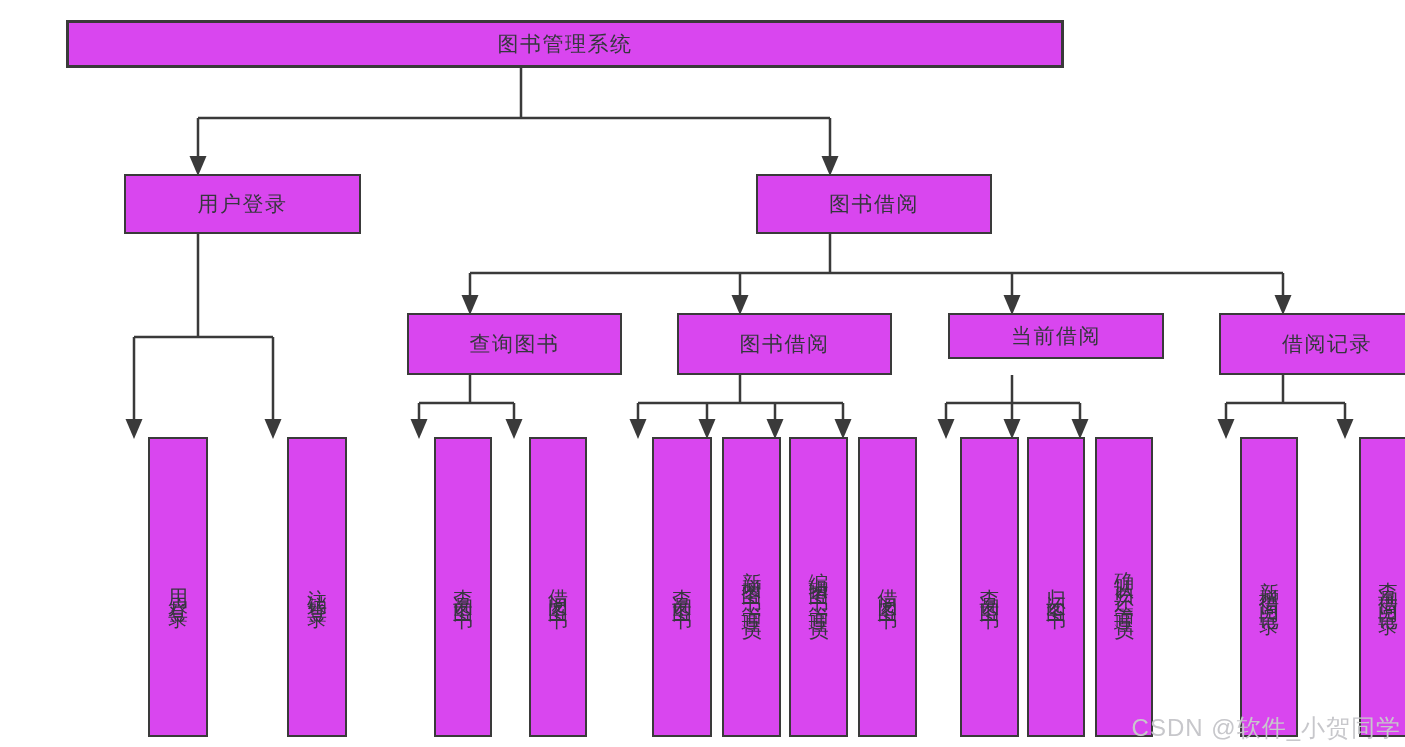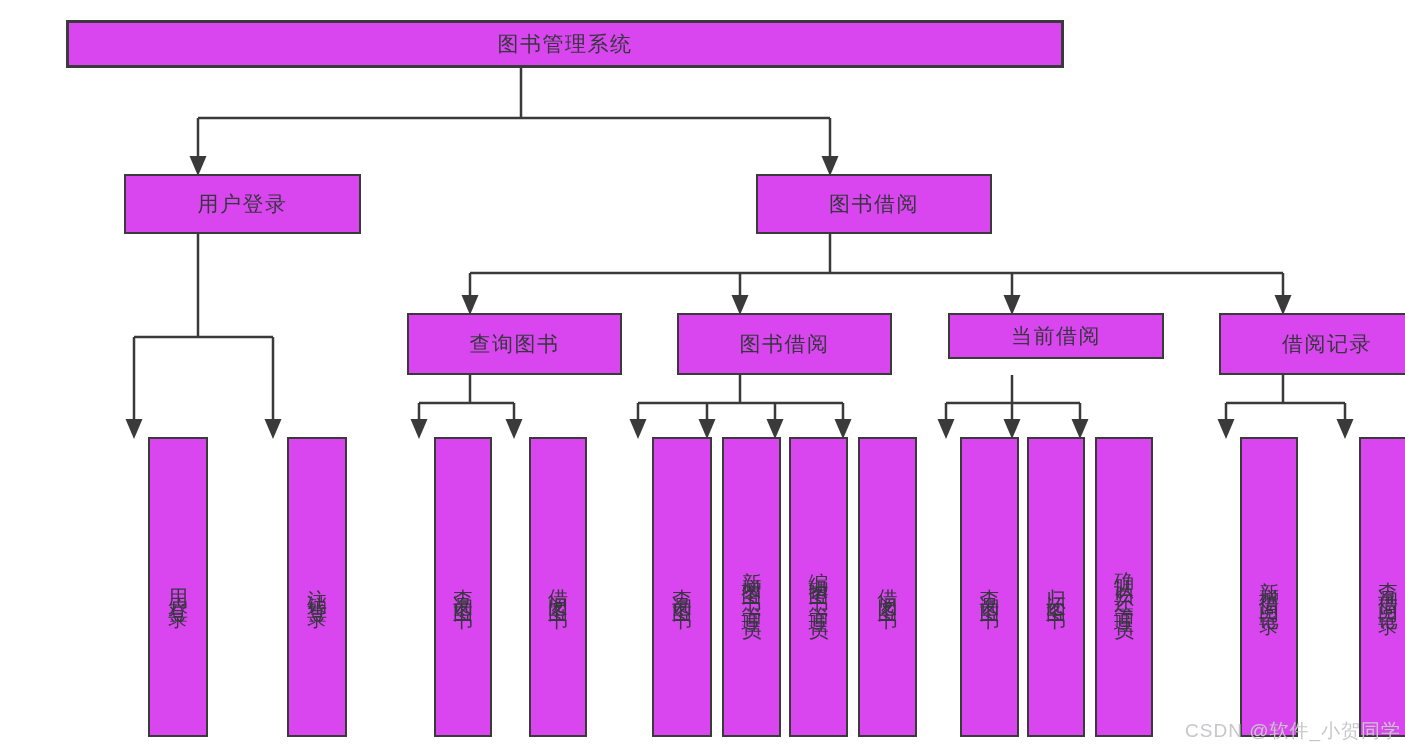--- a/index.html
+++ b/index.html
@@ -27,21 +27,21 @@
     writing-mode:vertical-rl;
     text-orientation:mixed;
     font-size:20px;
     letter-spacing:7px;
     line-height:1.05;
     white-space:nowrap;
   }
   .watermark{
     position:absolute;
     right:4px;bottom:3px;
-    font-size:19px;
+    font-size:24px;
     letter-spacing:1px;
     color:#c7c7cb;
     z-index:3;
     white-space:nowrap;
   }
 </style>
 </head>
 <body>
 
 <div class="stage">

